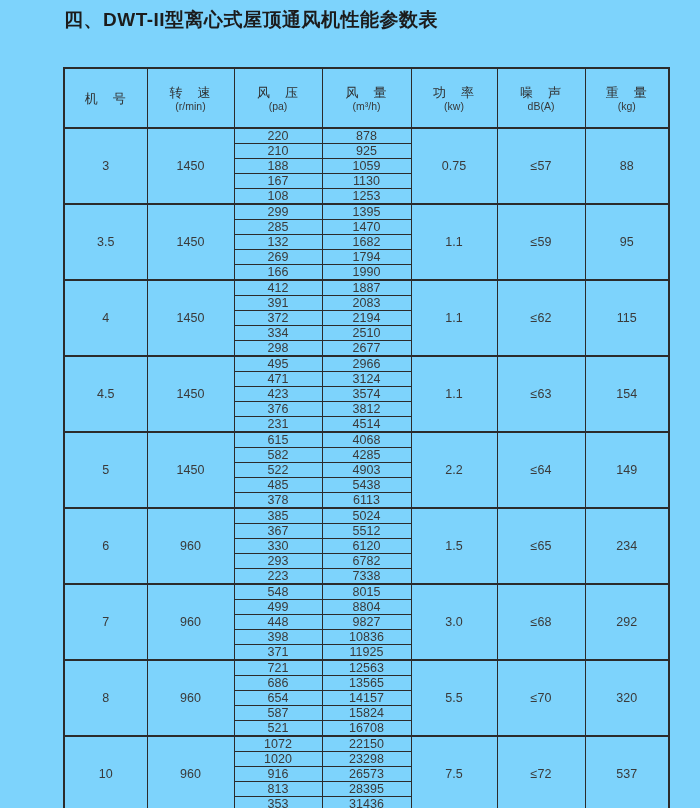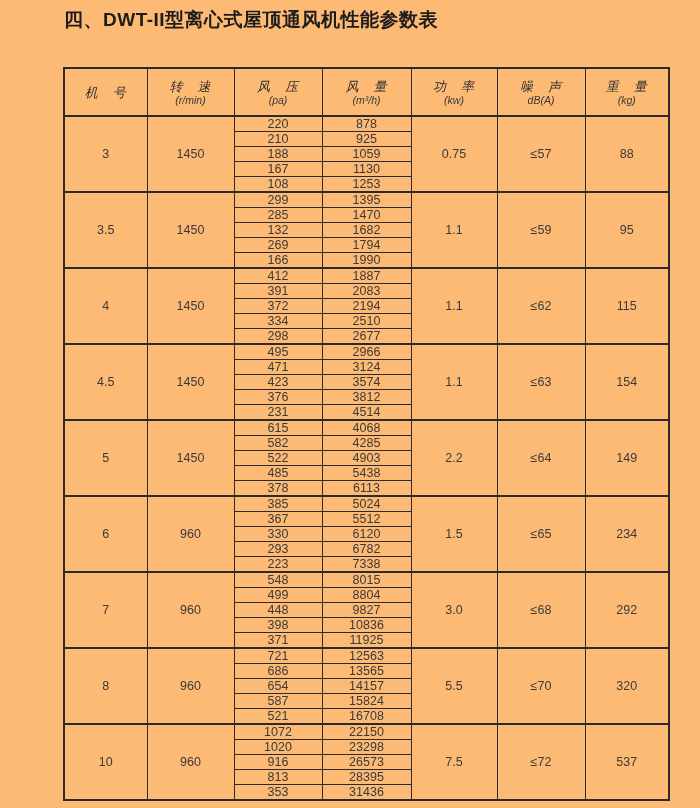--- a/index.html
+++ b/index.html
@@ -4,21 +4,21 @@
 <style>
   html, body {
     margin: 0;
     padding: 0;
     background: #ffffff;
   }
   #page {
     position: relative;
     width: 700px;
     height: 808px;
-    background: #fdba74;
+    background: #7dd3fc;
     font-family: "Liberation Sans", "DejaVu Sans", sans-serif;
     color: #333333;
     overflow: hidden;
   }
   #doc-title {
     position: absolute;
     left: 64px;
     top: 7px;
     font-size: 19px;
     font-weight: bold;
@@ -44,21 +44,21 @@
   #perf-table col.c6 { width: 88px; }
   #perf-table col.c7 { width: 84px; }
   #perf-table th, #perf-table td {
     border-left: 1px solid #2b2b2b;
     border-right: 1px solid #2b2b2b;
     text-align: center;
     vertical-align: middle;
     padding: 0;
     overflow: hidden;
   }
-  #perf-table thead tr { height: 48px; font-style: italic; }
+  #perf-table thead tr { height: 60px; }
   #perf-table th {
     border-bottom: 2px solid #2b2b2b;
     font-weight: normal;
     color: #2e2e2e;
   }
   .hdr-label {
     display: block;
     font-size: 13px;
     line-height: 15px;
     letter-spacing: 1px;

